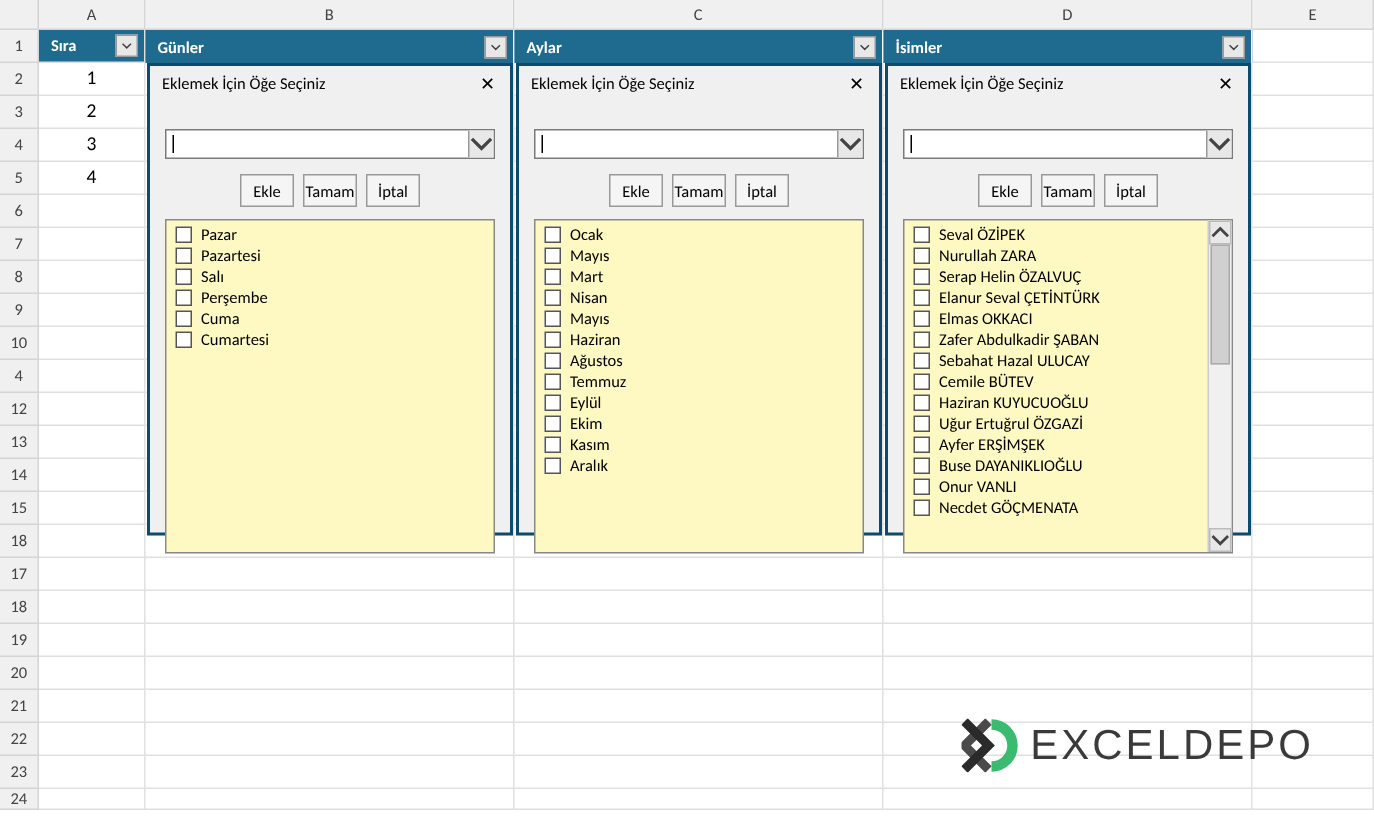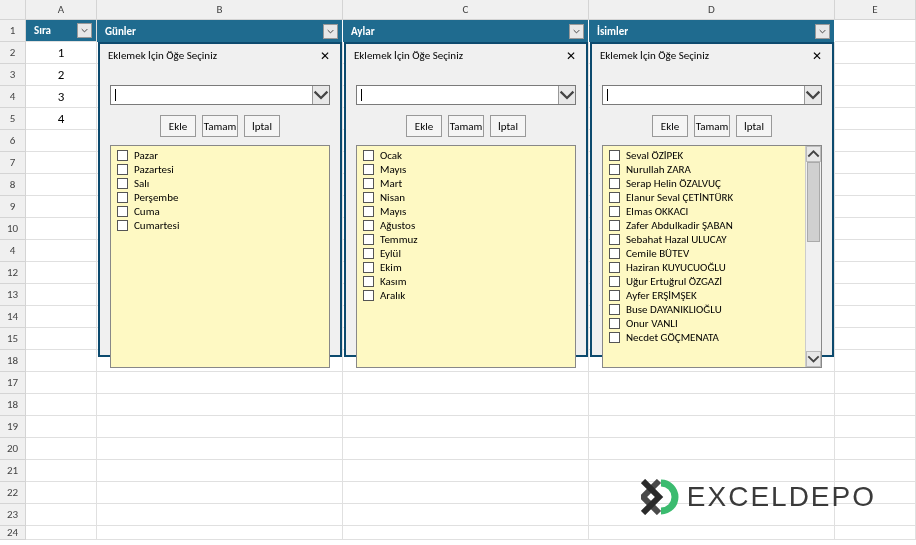--- a/index.html
+++ b/index.html
@@ -478,20 +478,24 @@
     <div class="row-item">
       <div class="chk"></div>
       <span>Nisan</span>
     </div>
     <div class="row-item">
       <div class="chk"></div>
       <span>Mayıs</span>
     </div>
     <div class="row-item">
       <div class="chk"></div>
+      <span>Haziran</span>
+    </div>
+    <div class="row-item">
+      <div class="chk"></div>
       <span>Ağustos</span>
     </div>
     <div class="row-item">
       <div class="chk"></div>
       <span>Temmuz</span>
     </div>
     <div class="row-item">
       <div class="chk"></div>
       <span>Eylül</span>
     </div>

